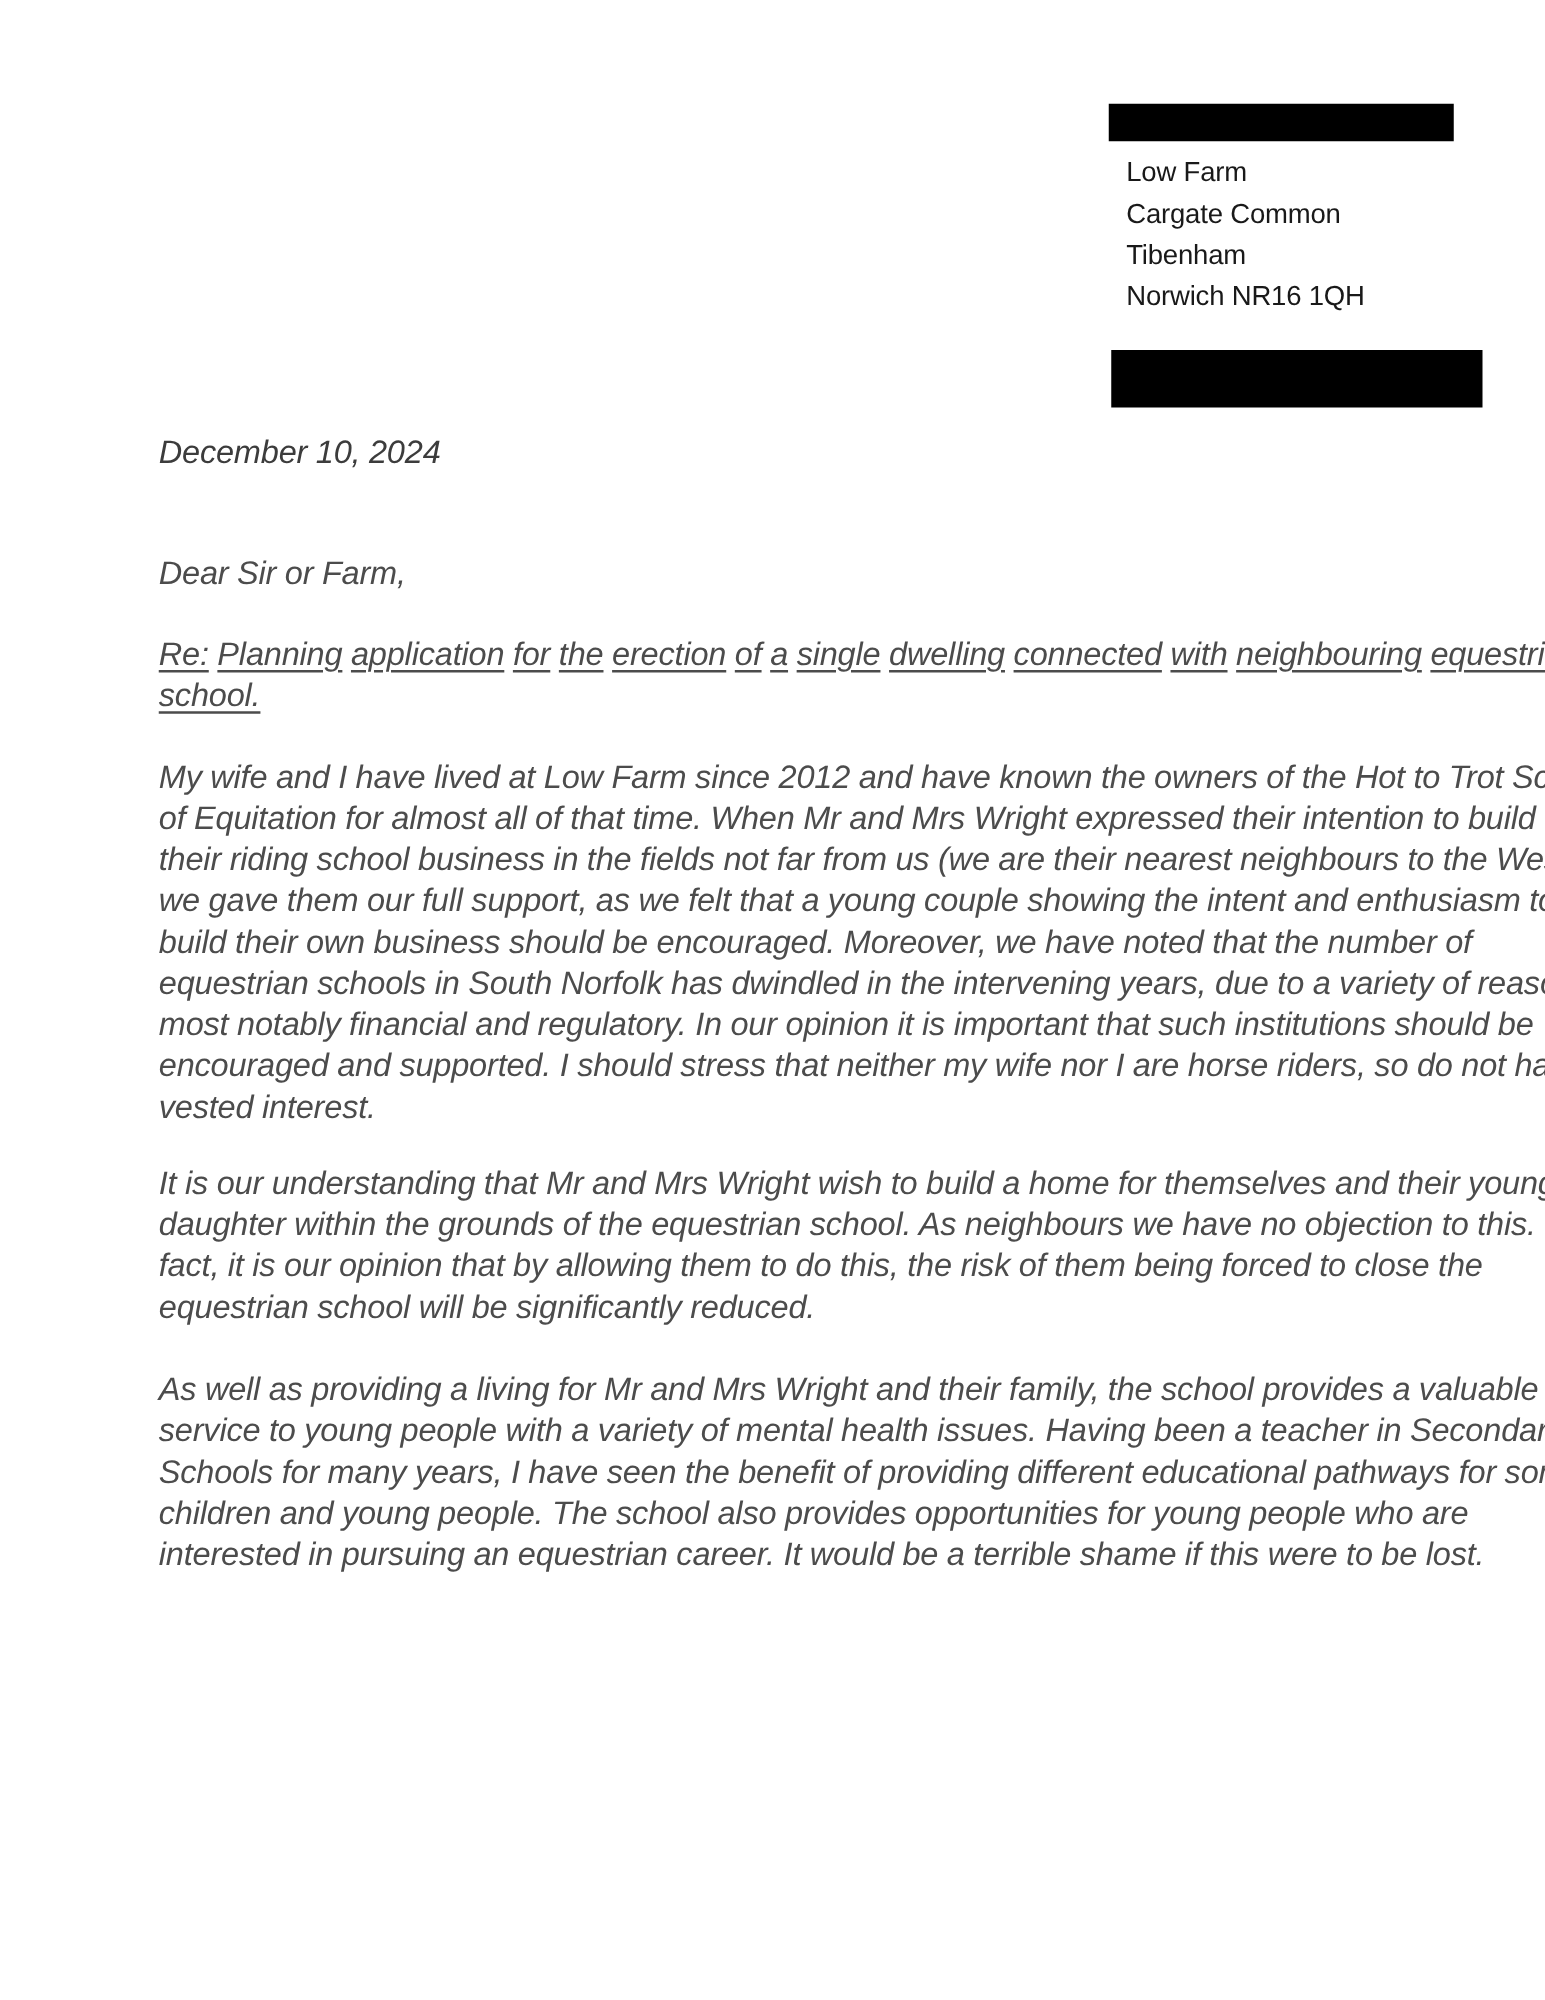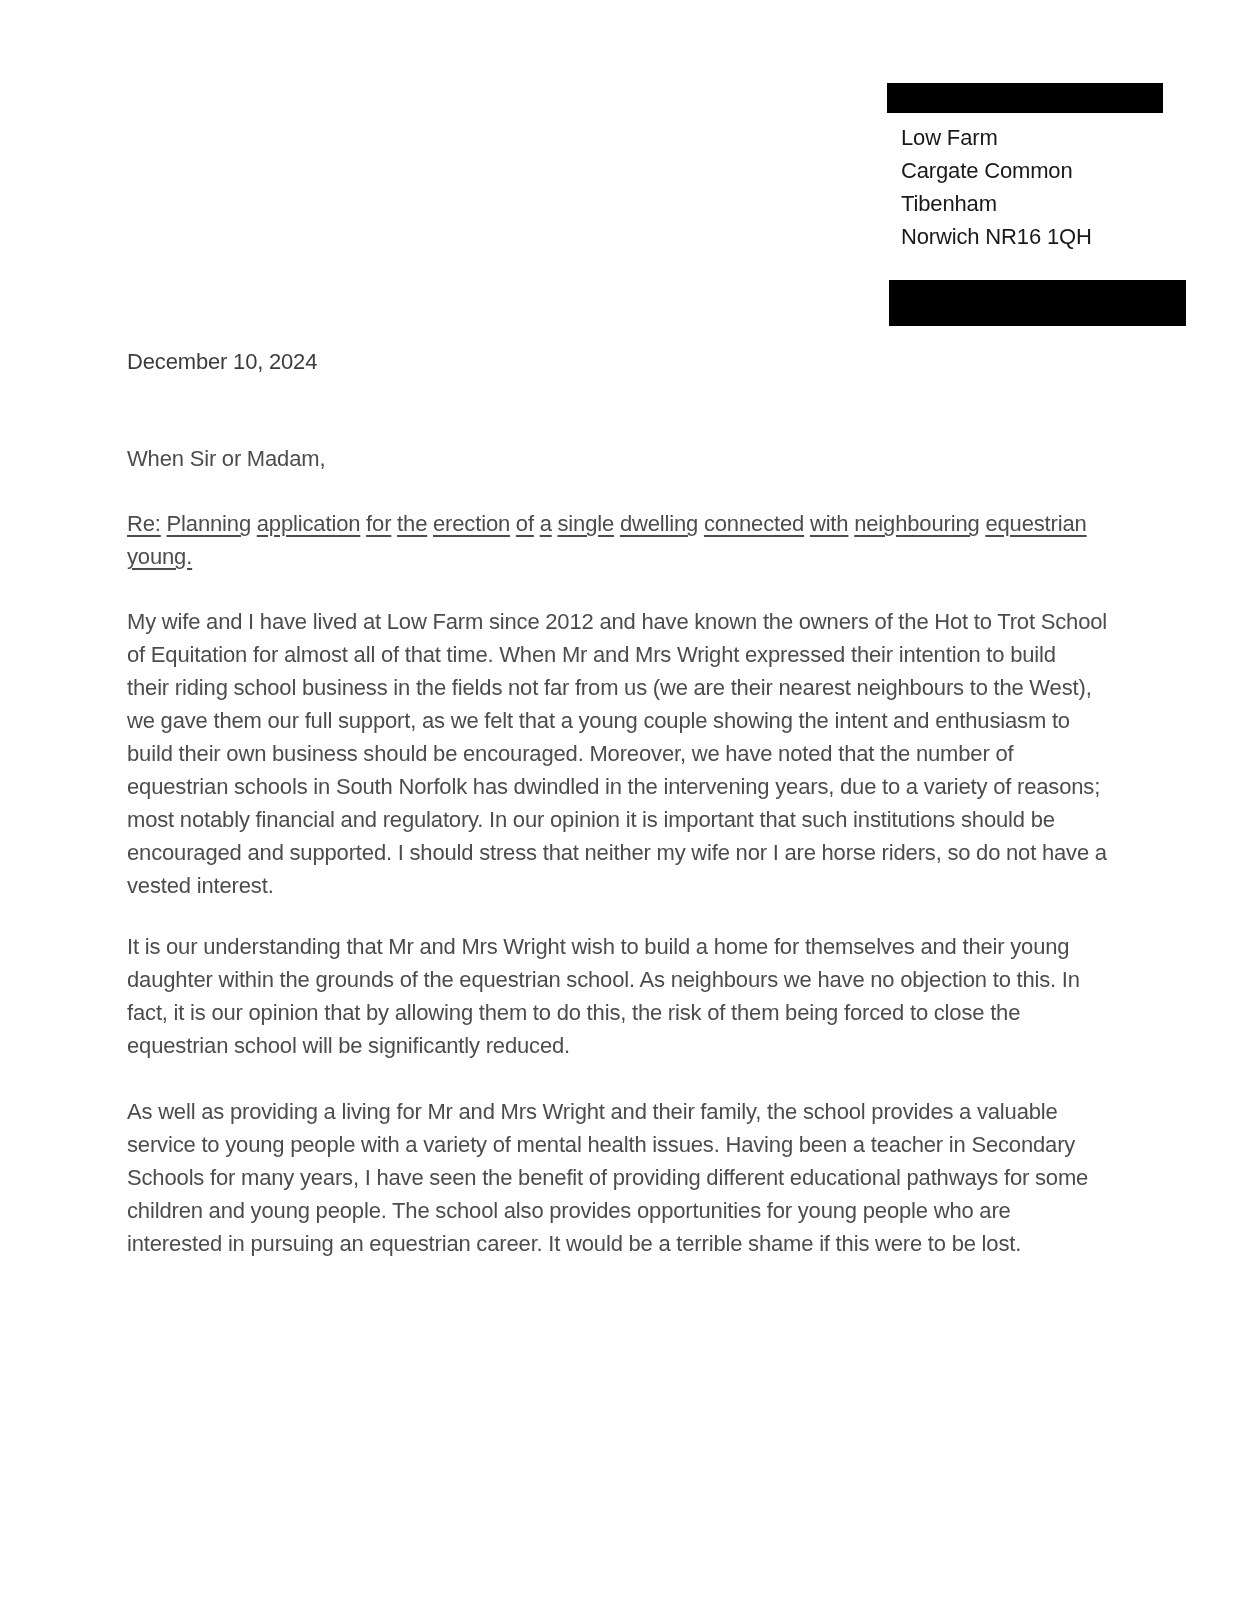--- a/index.html
+++ b/index.html
@@ -43,25 +43,26 @@
     color: #191919;
     white-space: pre;
   }
 
   
   .letter-body {
     position: absolute;
     left: 127px;
     top: 0;
     width: 1060px;
-    font-size: 22px;
+    font-size: 26px;
     line-height: 33px;
     letter-spacing: -0.15px;
     word-spacing: -0.2px;
     color: #4c4c4c;
+    font-style: italic;
   }
   .letter-body p {
     margin: 0;
     white-space: pre;
   }
   .date {
     margin-top: 345px !important;
     color: #3c3c3c;
   }
   .heading {
@@ -94,23 +95,23 @@
     <div class="redaction bar-top"></div>
     <div class="address">Low Farm
 Cargate Common
 Tibenham
 Norwich NR16 1QH</div>
     <div class="redaction bar-bottom"></div>
   </div>
 
   <div class="letter-body">
     <p class="date">December 10, 2024</p>
-    <p class="salutation">When Sir or Madam,</p>
+    <p class="salutation">Dear Sir or Farm,</p>
     <p class="subject"><span class="u">Re:</span> <span class="u">Planning</span> <span class="u">application</span> <span class="u">for</span> <span class="u">the</span> <span class="u">erection</span> <span class="u">of</span> <span class="u">a</span> <span class="u">single</span> <span class="u">dwelling</span> <span class="u">connected</span> <span class="u">with</span> <span class="u">neighbouring</span> <span class="u">equestrian</span>
-<span class="u">young.</span></p>
+<span class="u">school.</span></p>
     <p class="para-1">My wife and I have lived at Low Farm since 2012 and have known the owners of the Hot to Trot School
 of Equitation for almost all of that time. When Mr and Mrs Wright expressed their intention to build
 their riding school business in the fields not far from us (we are their nearest neighbours to the West),
 we gave them our full support, as we felt that a young couple showing the intent and enthusiasm to
 build their own business should be encouraged. Moreover, we have noted that the number of
 equestrian schools in South Norfolk has dwindled in the intervening years, due to a variety of reasons;
 most notably financial and regulatory. In our opinion it is important that such institutions should be
 encouraged and supported. I should stress that neither my wife nor I are horse riders, so do not have a
 vested interest.</p>
     <p class="para-2">It is our understanding that Mr and Mrs Wright wish to build a home for themselves and their young

